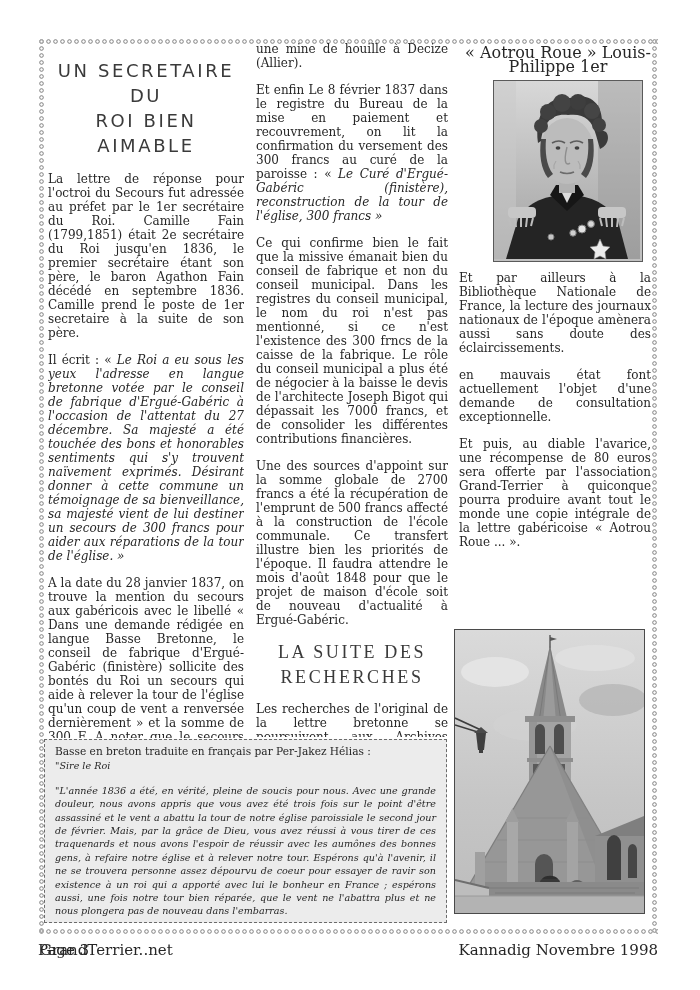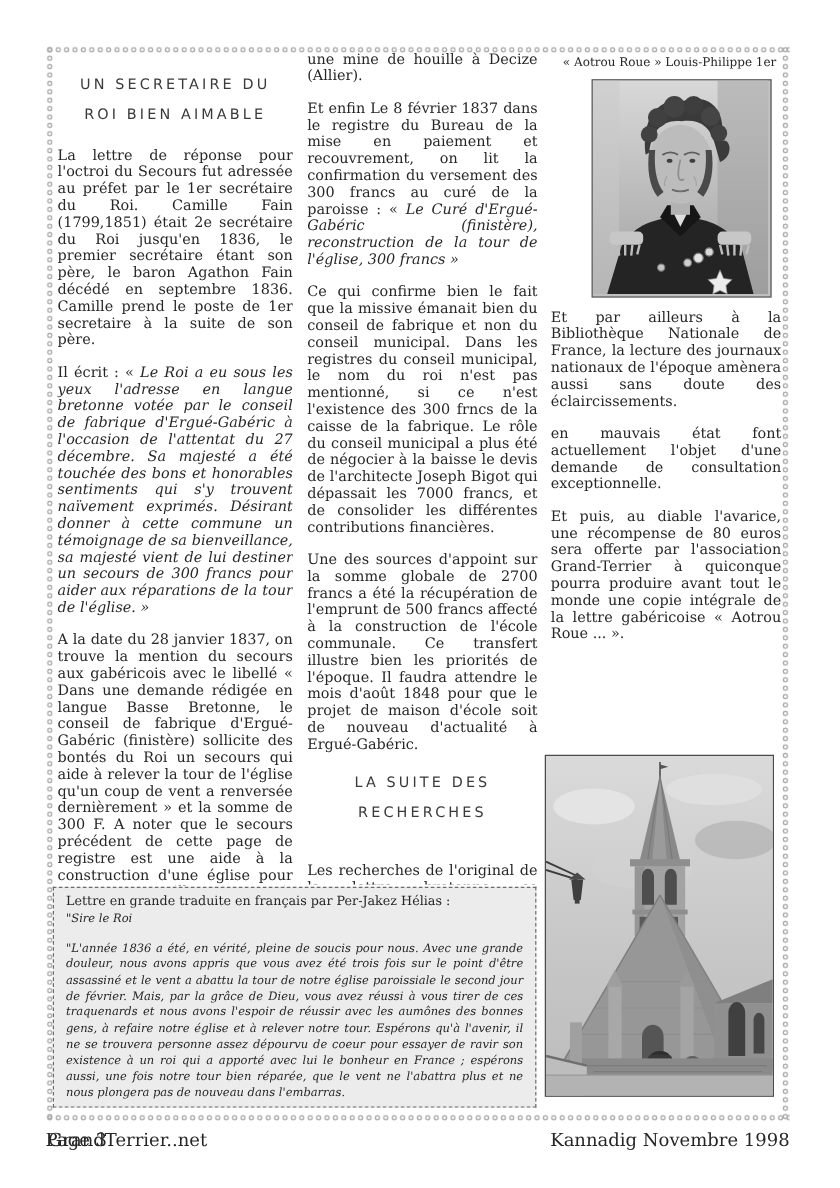--- a/index.html
+++ b/index.html
@@ -21,27 +21,27 @@
   .col{position:absolute;text-align:justify;font-size:12px;line-height:14px;overflow:hidden;}
   #col1{left:48px;top:56px;width:196px;height:682px;}
   #col2{left:256px;top:42px;width:192px;height:695px;}
   #col3{left:459px;top:46px;width:192px;height:580px;}
 
   .para{margin:0 0 13px 0;}
   .it{font-style:italic;}
 
   .script-heading{
     font-family:"DejaVu Sans", sans-serif;font-weight:400;color:#3a3a3a;
-    font-size:12px;letter-spacing:2.6px;line-height:25px;text-align:center;
+    font-size:18px;letter-spacing:2.6px;line-height:25px;text-align:center;
     margin:2px 0 14px 0;
   }
   .script-heading .hl{display:block;}
-  #col2 .script-heading{margin-top:6px;margin-bottom:28px;}
-
-  .caption{font-size:10px;text-align:center;line-height:14px;margin:0 0 6px 6px;}
+  #col2 .script-heading{margin-top:6px;margin-bottom:12px;font-family:Liberation Serif, serif;}
+
+  .caption{font-size:16px;text-align:center;line-height:14px;margin:0 0 6px 6px;}
 
   .portrait-wrap{width:148px;height:180px;margin:0 0 9px 34px;border:1px solid #5a5a5a;background:#c0c0c0;}
   .portrait-wrap svg{display:block;}
 
   .church-wrap{position:absolute;left:454px;top:629px;width:191px;height:285px;
     border:1px solid #4a4a4a;box-sizing:border-box;background:#cacaca;}
   .church-wrap svg{display:block;}
 
   .letter-box{
     position:absolute;left:44px;top:739px;width:403px;box-sizing:border-box;
@@ -230,21 +230,21 @@
         <path d="M34,258 h150 M40,263 h140" stroke="#7b7b7b" stroke-width="1" fill="none"></path>
         <polygon points="0,250 34,258 34,283 0,283" fill="#bdbdbd"></polygon>
         <path d="M0,250 L34,258" stroke="#6e6e6e" stroke-width="2" fill="none"></path>
         <rect x="0" y="266" width="189" height="17" fill="#b3b3b3"></rect>
         <path d="M0,266 h189" stroke="#9a9a9a" stroke-width="1"></path>
       </g>
     </svg>
   </div>
 
   <div class="letter-box">
-    <p class="lb-header">Lettre en grande traduite en français par Per-Jakez Hélias :</p>
+    <p class="lb-header">Basse en breton traduite en français par Per-Jakez Hélias :</p>
     <p class="lb-salutation">"Sire le Roi</p>
     <p class="lb-body">"L'année 1836 a été, en vérité, pleine de soucis pour nous. Avec une grande douleur, nous avons appris que vous avez été trois fois sur le point d'être assassiné  et le vent a abattu la tour de notre église paroissiale le second jour de février. Mais, par la grâce de Dieu, vous avez réussi à vous tirer de ces traquenards et nous avons l'espoir de réussir avec les aumônes des bonnes gens, à refaire notre église et à relever notre tour. Espérons qu'à l'avenir, il ne se trouvera personne assez dépourvu de coeur pour essayer de ravir son existence à un roi qui a apporté avec lui le bonheur en France ; espérons aussi, une fois notre tour bien réparée, que le vent ne l'abattra plus et ne nous plongera pas de nouveau dans l'embarras.</p>
 
   </div>
 
   <div class="footer">
     <span class="f-left">GrandTerrier..net</span>
     <span class="f-center">Page 3</span>
     <span class="f-right">Kannadig Novembre 1998</span>
   </div>

